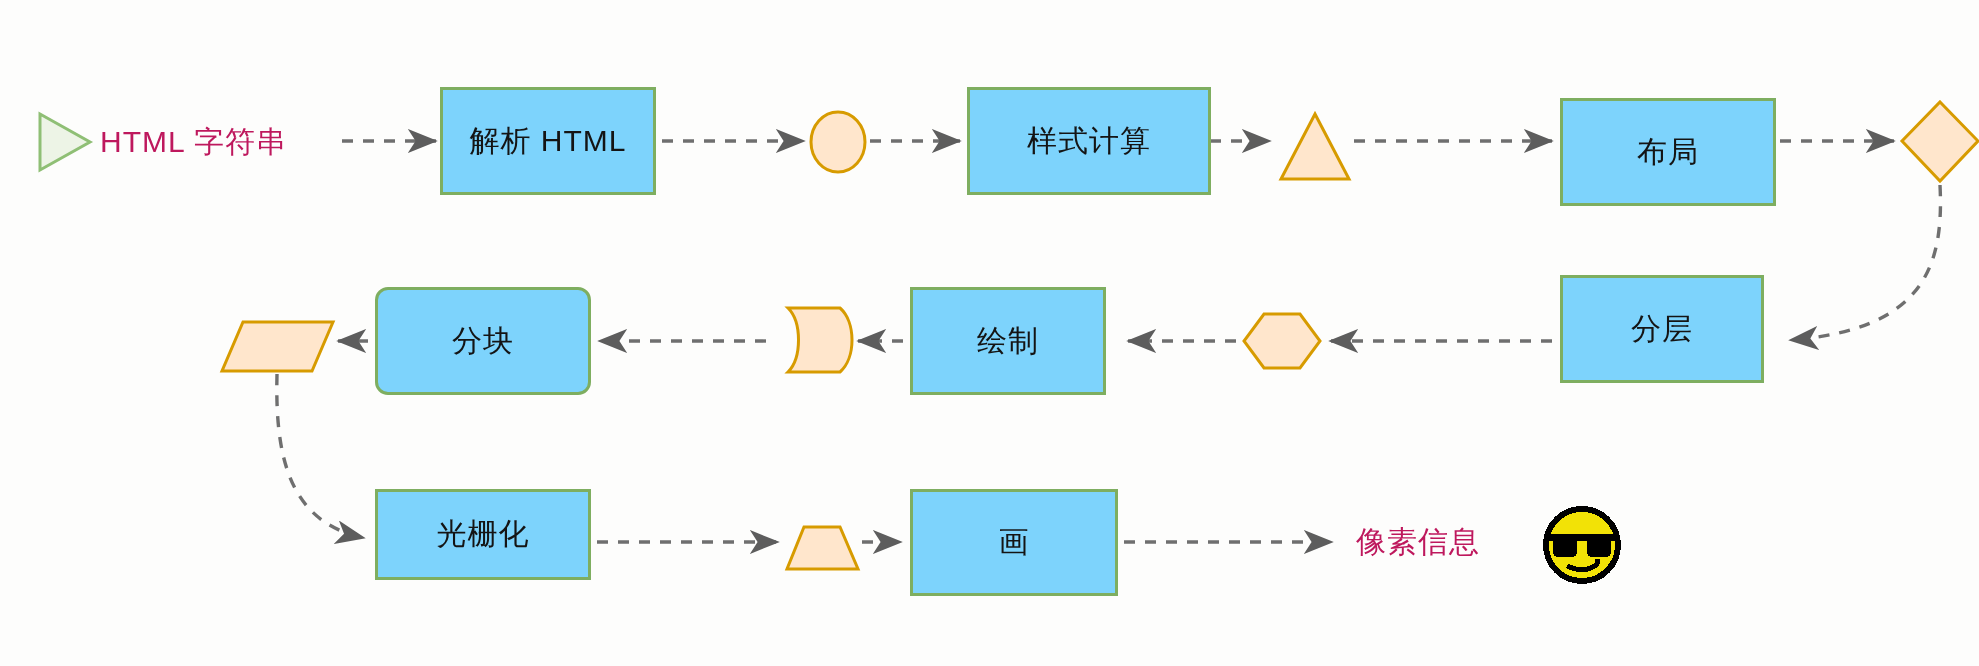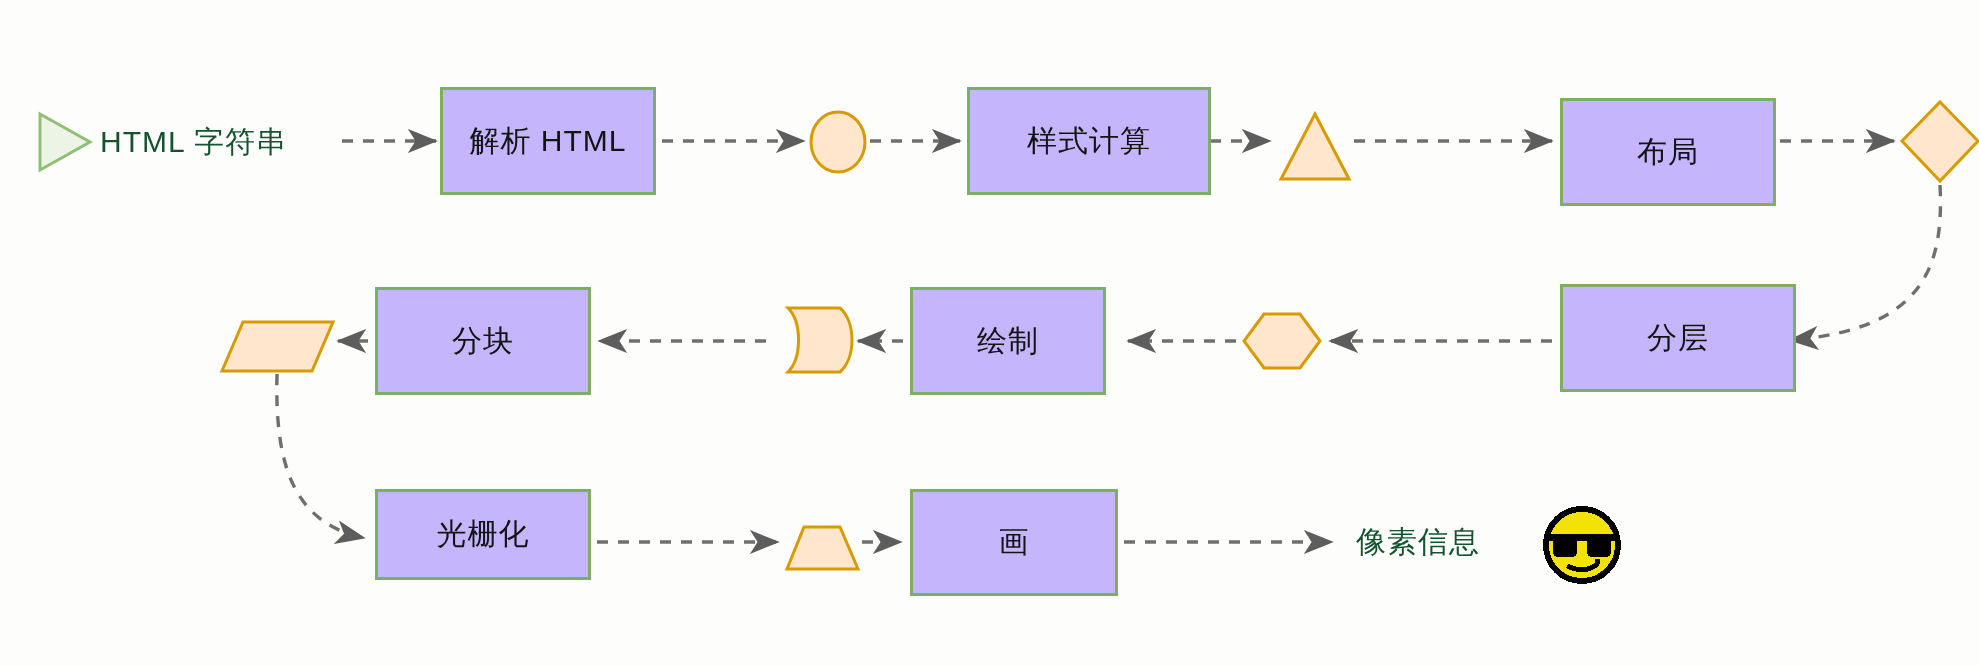--- a/index.html
+++ b/index.html
@@ -6,31 +6,31 @@
   #canvas{
     position:relative;
     width:1979px;height:666px;
     background:#fdfdfc;
     overflow:hidden;
     font-family:"Liberation Sans","DejaVu Sans",sans-serif;
   }
   #shape-layer{position:absolute;left:0;top:0;z-index:1;}
   .node{
     position:absolute;
-    background:#c4b5fd;
+    background:#7dd3fc;
     border:3px solid #7eae60;
     box-sizing:border-box;
     display:flex;align-items:center;justify-content:center;
     font-size:30px;font-weight:500;color:#141414;
     letter-spacing:1px;
     z-index:2;
   }
   .flow-label{
     position:absolute;
-    font-size:30px;font-weight:500;color:#14532d;
+    font-size:30px;font-weight:500;color:#be185d;
     letter-spacing:1px;
     display:flex;align-items:center;
     z-index:2;
     white-space:nowrap;
   }
   #watermark{
     position:absolute;
     right:8px;top:620px;
     font-size:25px;font-weight:700;
     color:#d6d6d3;
@@ -89,22 +89,22 @@
       <rect x="45" y="32" width="24" height="20" rx="5" fill="#000000"></rect>
       <path d="M25,61 Q40,68 51,62 Q56,60 56,54" stroke="#000000" stroke-width="5" fill="none"></path>
     </g>
   </svg>
 
   <div class="flow-label" style="left:100px;top:126px;height:32px;">HTML 字符串</div>
 
   <div class="node" style="left:440px;top:87px;width:216px;height:108px;">解析 HTML</div>
   <div class="node" style="left:967px;top:87px;width:244px;height:108px;">样式计算</div>
   <div class="node" style="left:1560px;top:98px;width:216px;height:108px;">布局</div>
-  <div class="node" style="left:1560px;top:284px;width:236px;height:108px;">分层</div>
+  <div class="node" style="left:1560px;top:275px;width:204px;height:108px;">分层</div>
   <div class="node" style="left:910px;top:287px;width:196px;height:108px;">绘制</div>
-  <div class="node" style="left:375px;top:287px;width:216px;height:108px;">分块</div>
+  <div class="node" style="left:375px;top:287px;width:216px;height:108px;border-radius:13px;">分块</div>
   <div class="node" style="left:375px;top:489px;width:216px;height:91px;">光栅化</div>
   <div class="node" style="left:910px;top:489px;width:208px;height:107px;">画</div>
 
   <div class="flow-label" style="left:1356px;top:526px;height:32px;">像素信息</div>
 
 
 </div>
 
 </body></html>

